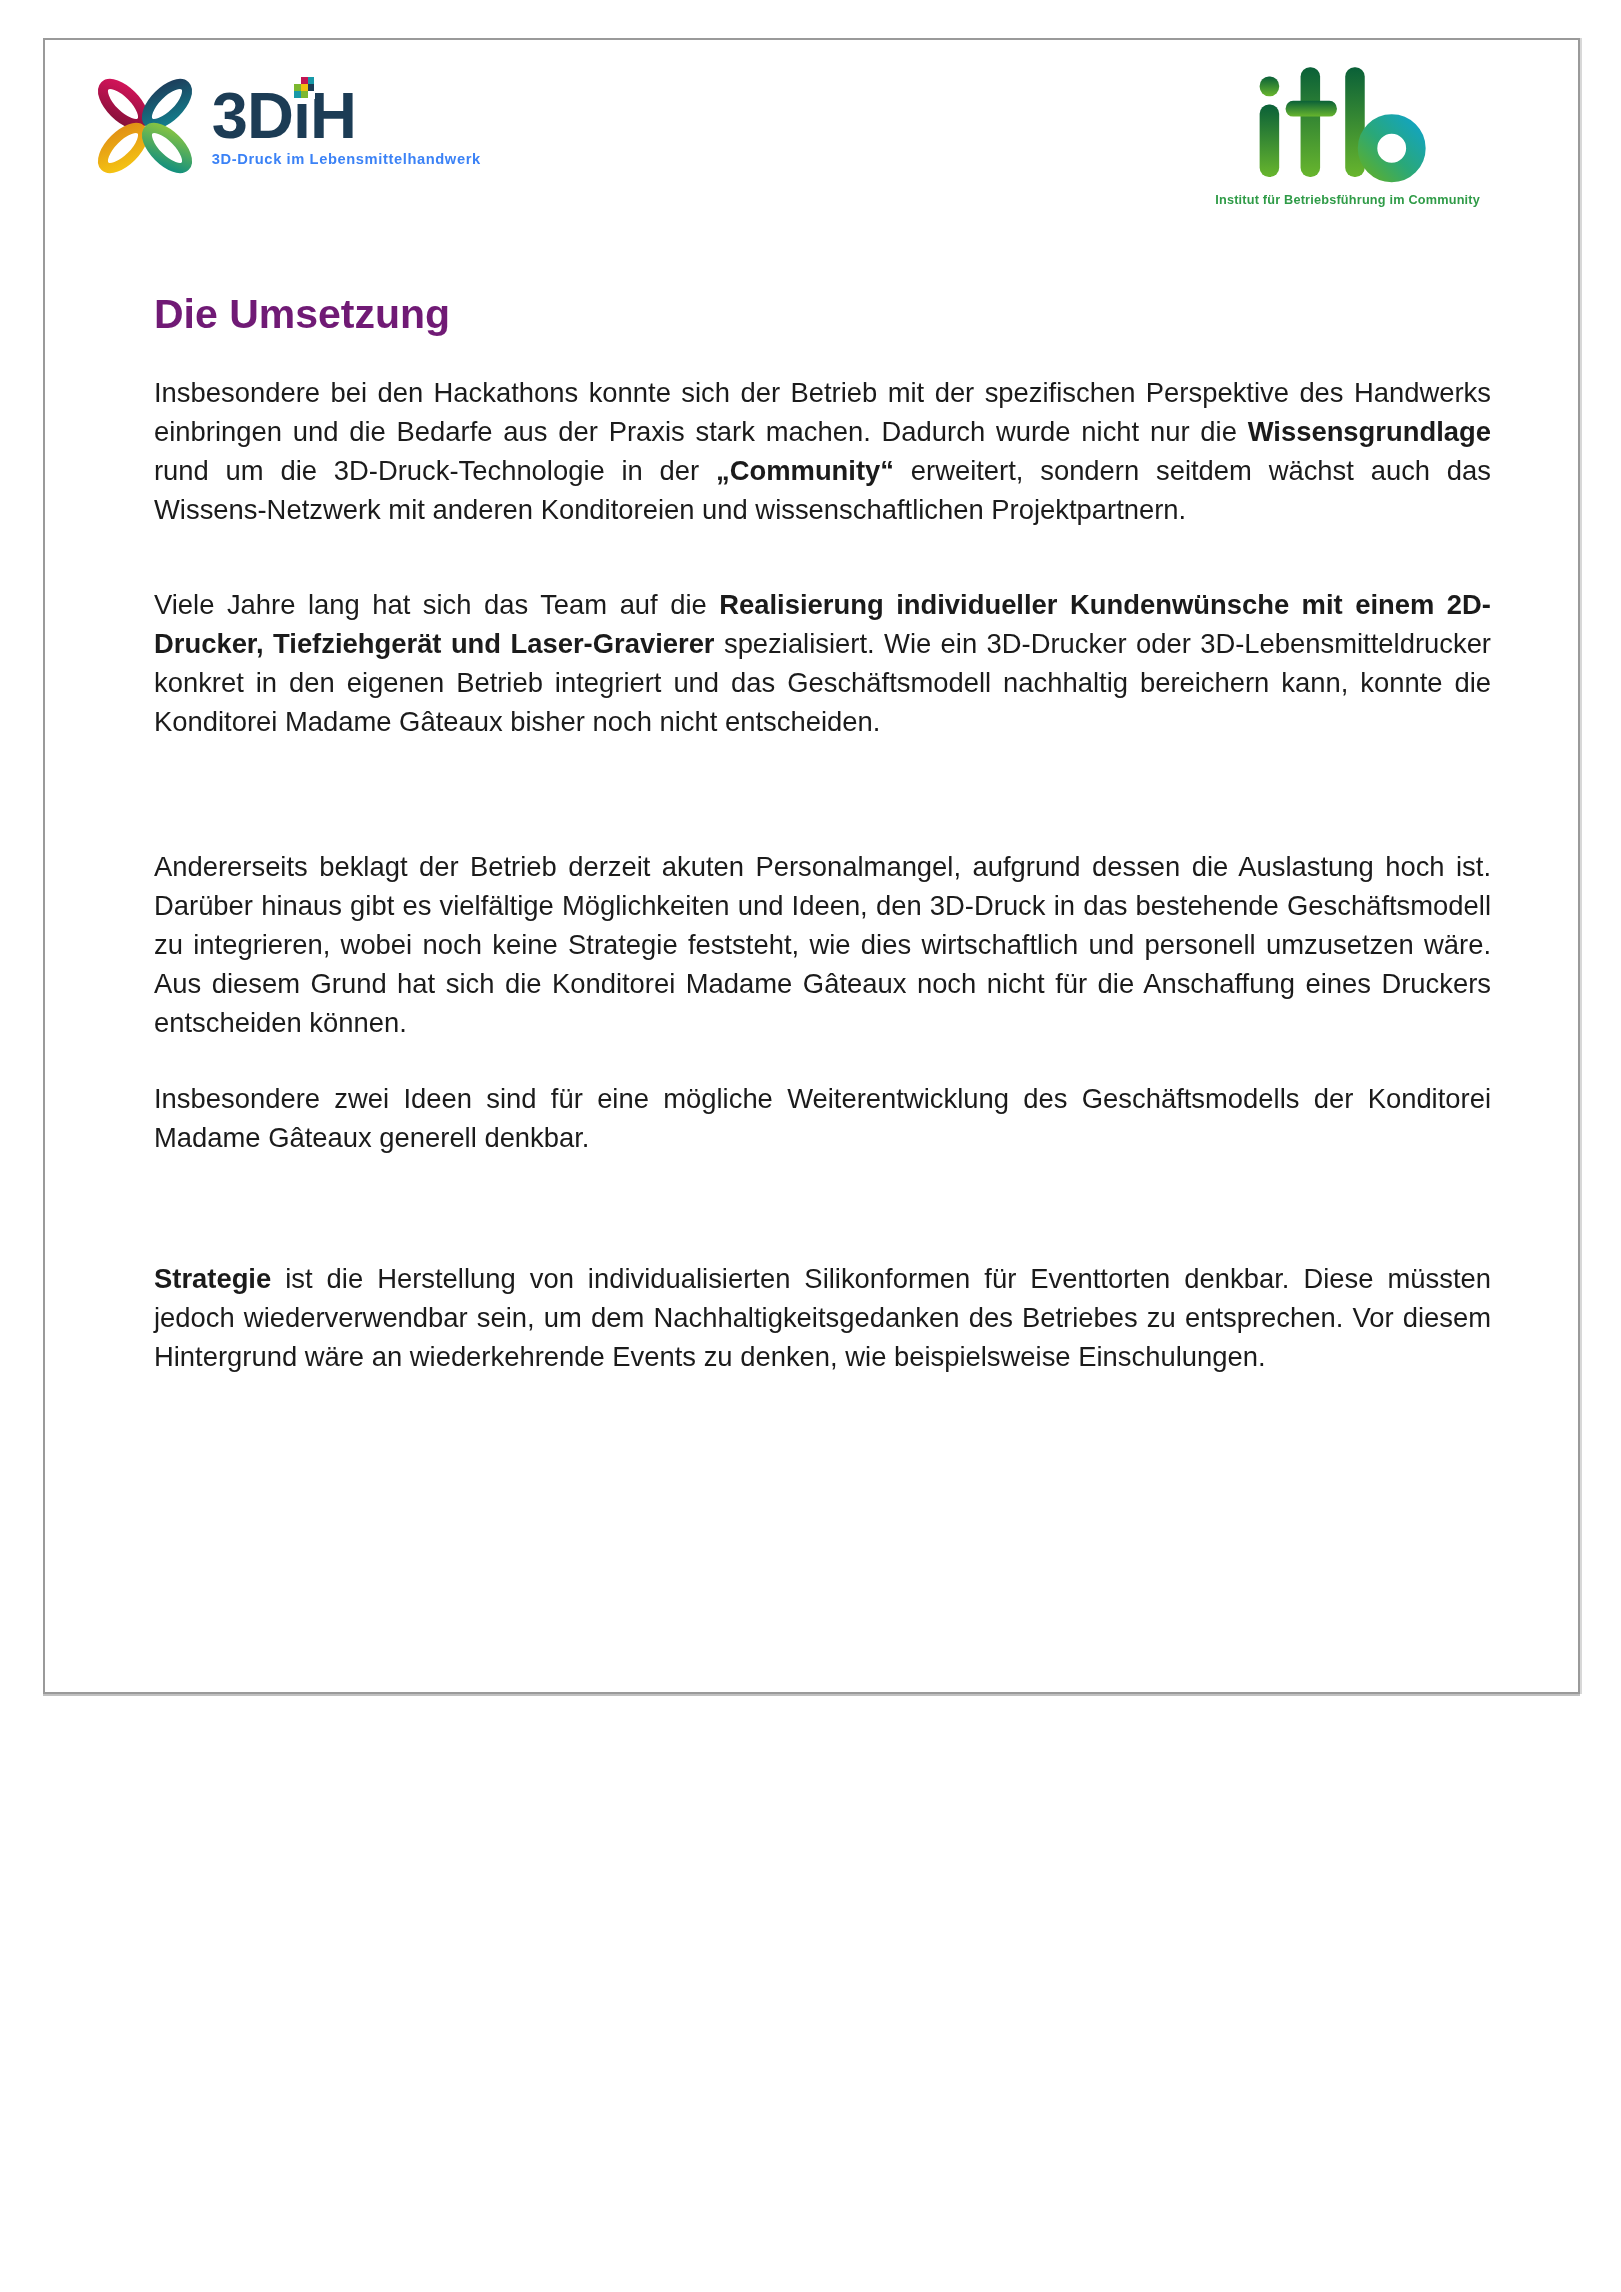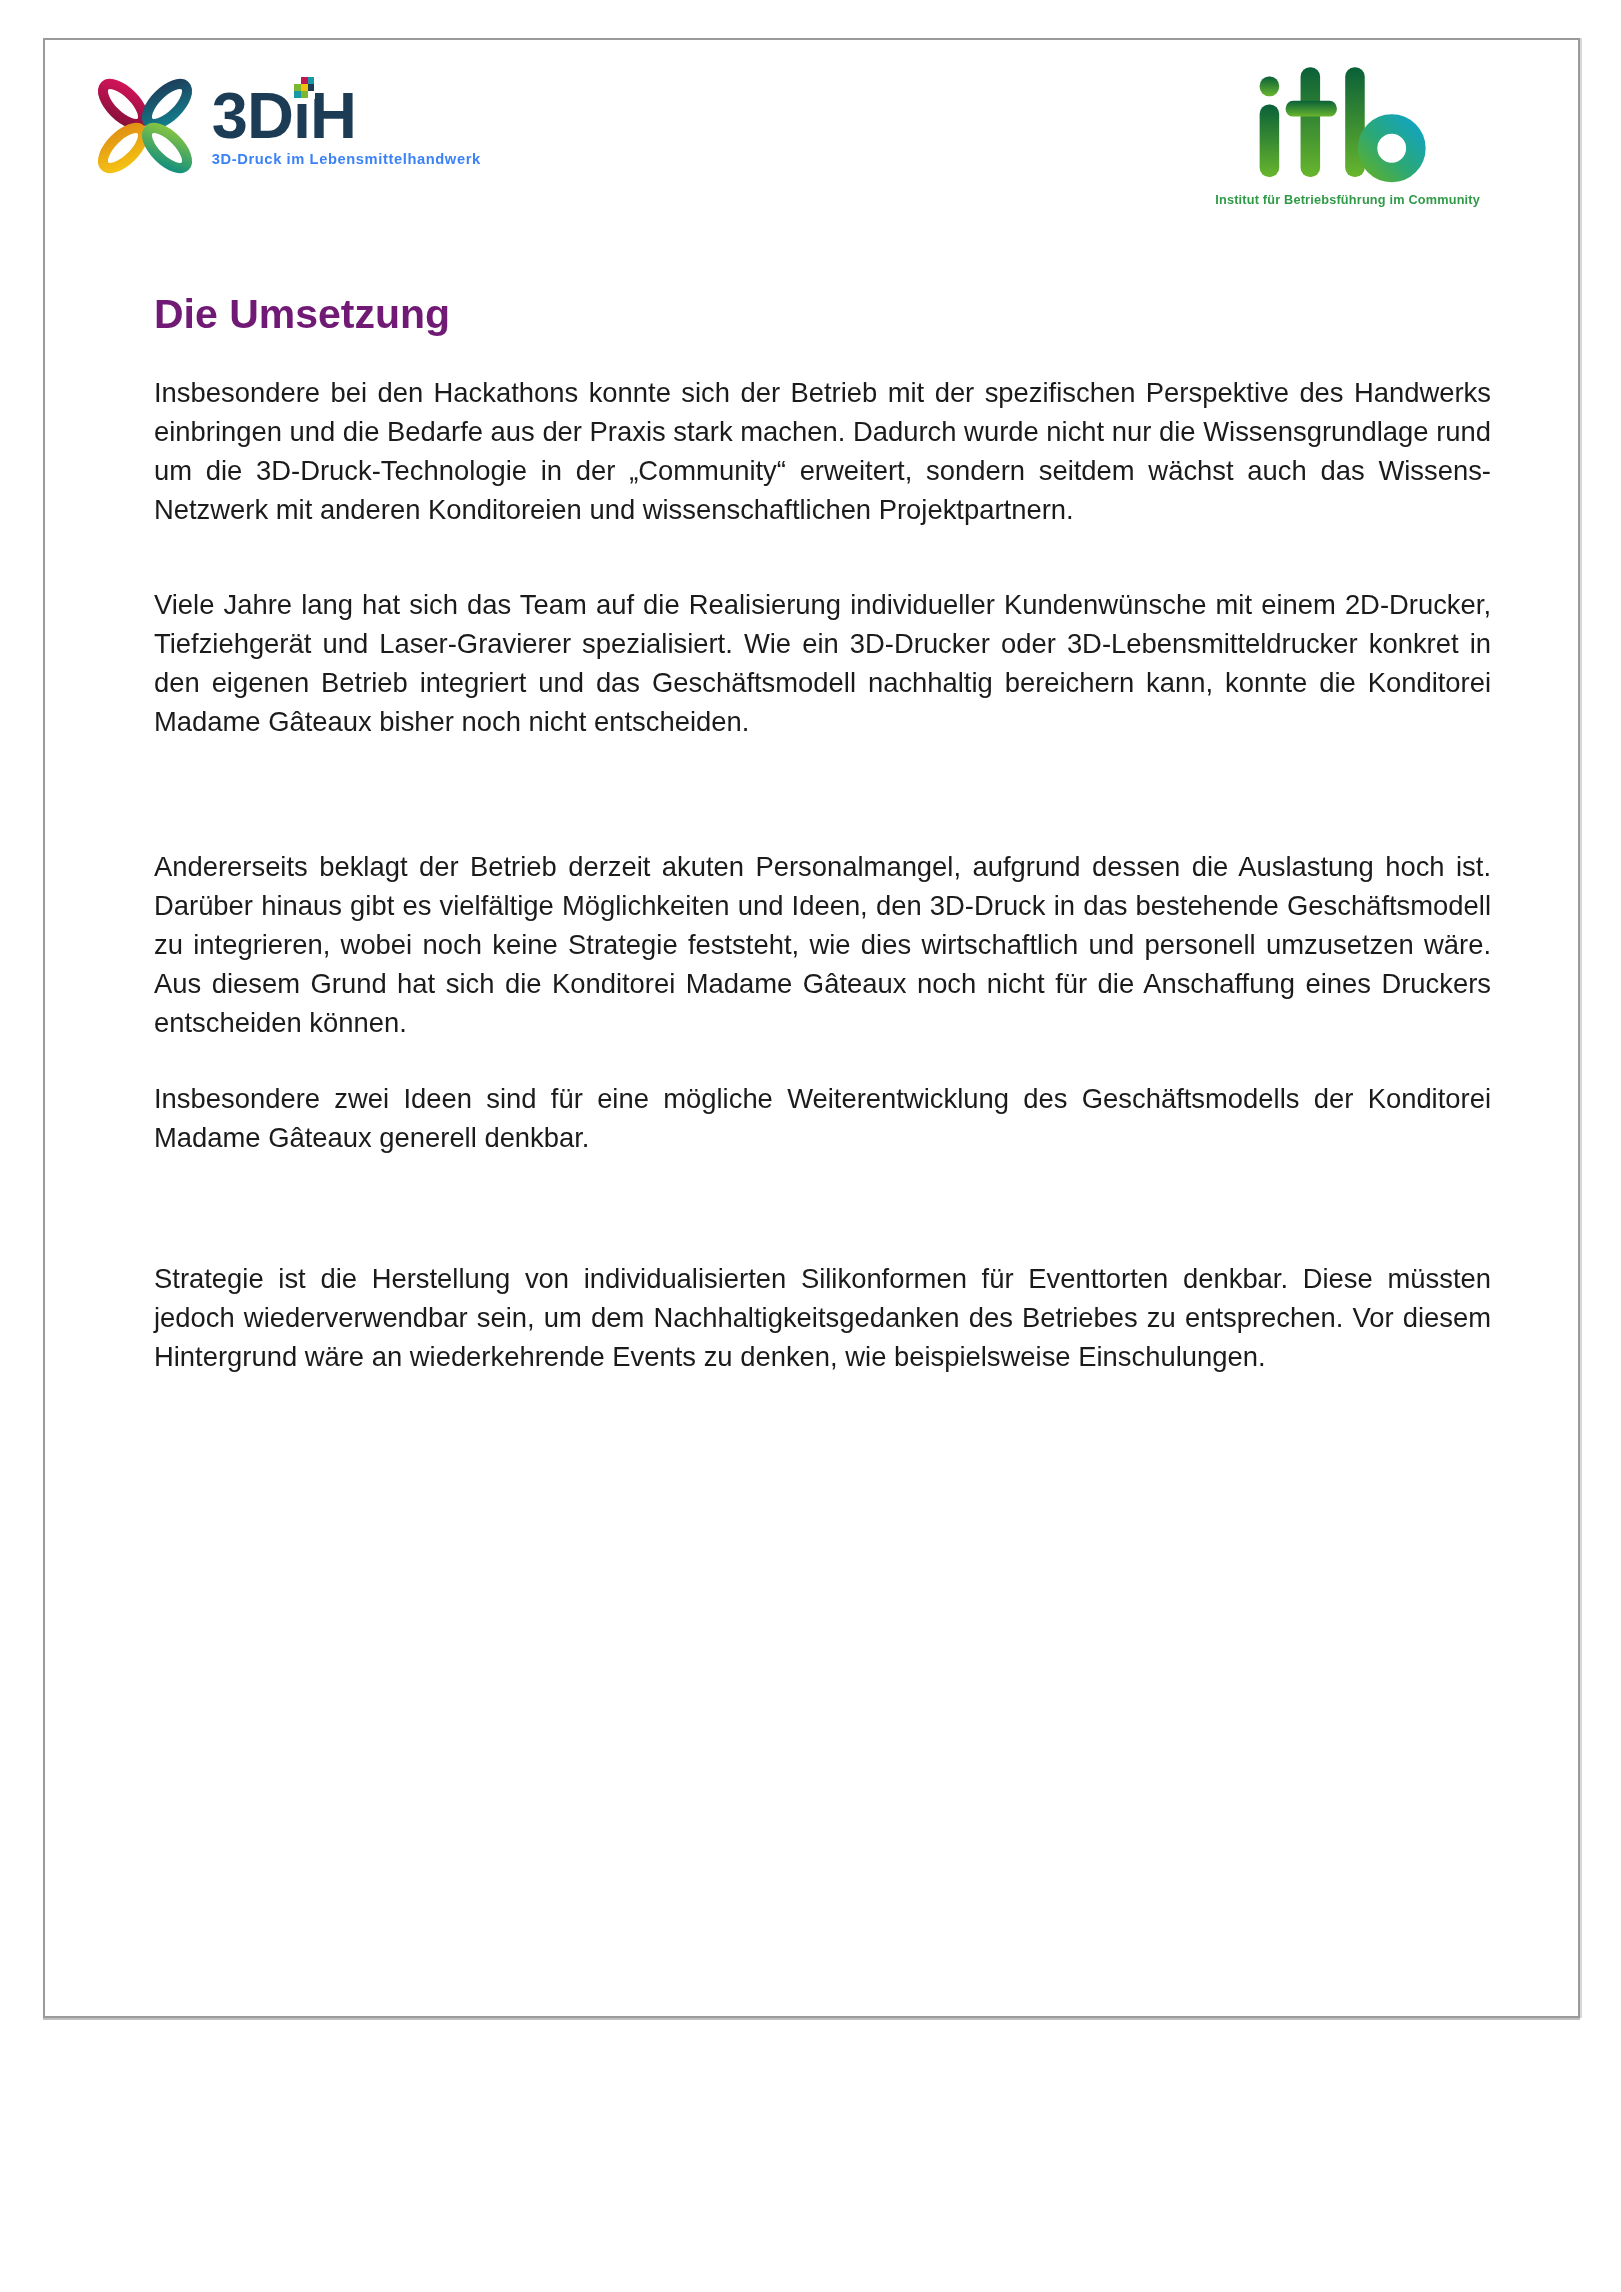--- a/index.html
+++ b/index.html
@@ -3,21 +3,21 @@
 <meta charset="utf-8">
 <style>
   html, body { margin: 0; padding: 0; background: #ffffff; }
   body {
     width: 1621px; height: 2293px; position: relative;
     font-family: "Liberation Sans", sans-serif;
     -webkit-font-smoothing: antialiased;
   }
   .frame {
     position: absolute; left: 43px; top: 38px;
-    width: 1537px; height: 1980px;
+    width: 1537px; height: 1656px;
     border: 2.9px solid #9a9a9a;
     box-sizing: border-box;
     background: #ffffff;
     box-shadow: 0 2px 0 #c0c0c0, 2px 0 0 #d8d8d8;
     overflow: hidden;
   }
   
   .logos {
     display: flex; justify-content: space-between; align-items: flex-start;
     padding: 17.6px 98px 0 45px;
@@ -55,21 +55,21 @@
   .section-heading {
     font-size: 41px; font-weight: bold; color: #701a75;
     line-height: 1.15; margin: 0;
   }
   .h-umsetzung { margin-top: 84px; }
   .h-weiterentwicklung { margin-top: 173px; }
   main p {
     font-size: 27.4px; line-height: 39px; color: #1b1b1b;
     text-align: justify; margin: 0;
   }
-  main p b { font-weight: normal; }
+  main p b { font-weight: bold; }
   .p1 { margin-top: 35px; }
   .p2 { margin-top: 56px; }
   .p3 { margin-top: 106px; }
   .p4 { margin-top: 37px; }
   .p5 { margin-top: 102px; }
 </style>
 </head>
 <body>
 
 <div class="frame">

